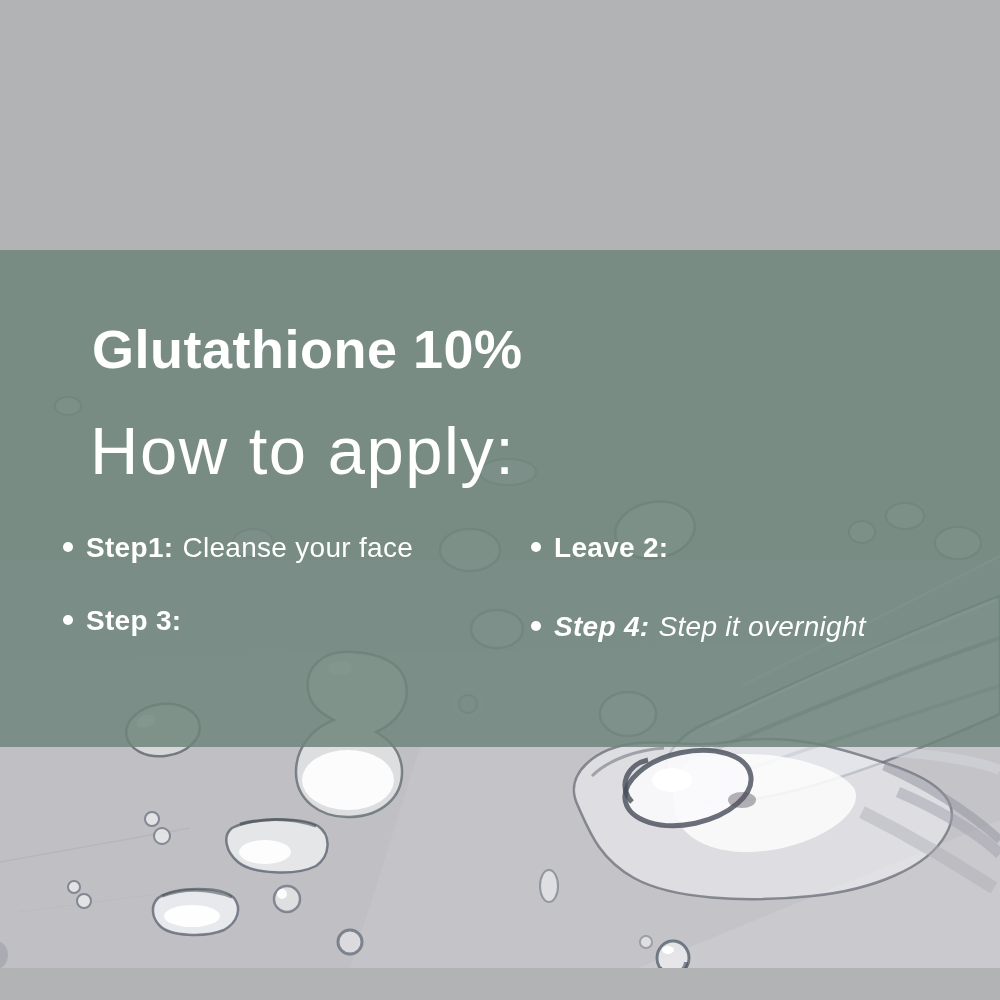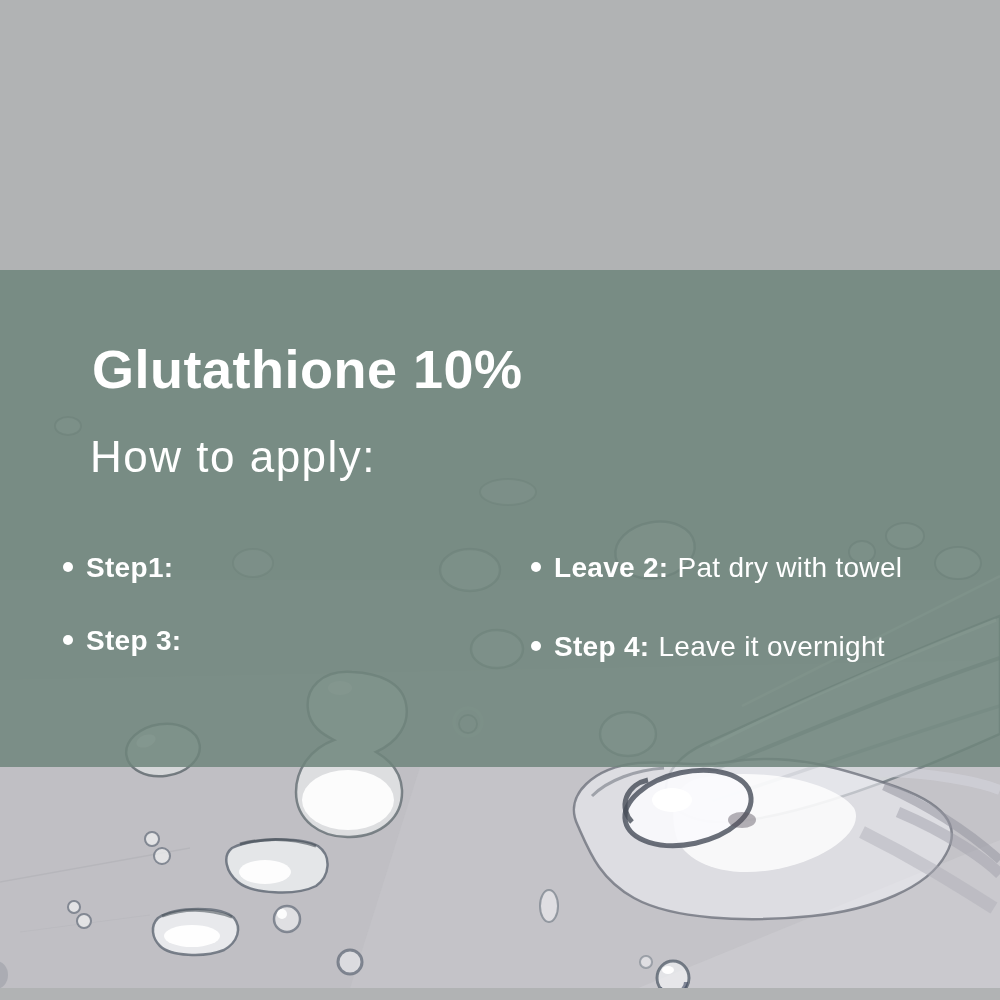--- a/index.html
+++ b/index.html
@@ -1,47 +1,46 @@
 <!DOCTYPE html>
 <html style="--top-background: #b1b3b4; --panel-green: #7a8d84; --panel-overlay-rgba: rgba(111,133,123,0.85); --surface-gray: #c4c3c8; --text-white: #ffffff;"><head>
 <meta charset="utf-8">
 <style>
   html,body{margin:0;padding:0;background:#b1b3b4;}
   .canvas{
     position:relative;width:1000px;height:968px;overflow:hidden;
     font-family:"Liberation Sans","DejaVu Sans",sans-serif;
     background:var(--top-background,#b1b3b4);
-    margin-top:20px;
   }
   .photo{position:absolute;left:0;top:0;width:1000px;height:1000px;display:block;}
   .overlay{
     position:absolute;left:0;top:250px;width:1000px;height:497px;
     background:var(--panel-overlay-rgba,rgba(111,133,123,0.85));
   }
   .title{
     position:absolute;left:92px;top:68px;margin:0;
     font-size:54px;font-weight:700;letter-spacing:0.5px;
     color:var(--text-white,#ffffff);white-space:nowrap;
   }
   .subtitle{
     position:absolute;left:90px;top:162px;margin:0;
-    font-size:44px;font-weight:400;letter-spacing:1.5px;
+    font-size:67px;font-weight:400;letter-spacing:1.5px;
     color:var(--text-white,#ffffff);white-space:nowrap;
   }
   .steps{
     position:absolute;left:63px;top:282px;width:920px;
     display:grid;grid-template-columns:468px auto;row-gap:41px;
     list-style:none;margin:0;padding:0;
   }
   .steps li{
     display:flex;align-items:flex-start;
     font-size:28px;line-height:1.15;color:var(--text-white,#ffffff);
     white-space:nowrap;
   }
-  .steps li:nth-child(4){margin-top:6px;}
+  .steps li:nth-child(4){margin-top:6px;font-style:italic;}
   .dot{width:10px;height:10px;border-radius:50%;background:var(--text-white,#ffffff);margin:10px 13px 0 0;flex:none;}
   .label{font-weight:700;margin-right:9px;letter-spacing:0.3px;text-align:right;}
   .desc{font-weight:400;letter-spacing:0.3px;}
 </style>
 </head>
 <body>
 
 <div class="canvas">
 
   <svg class="photo" viewBox="0 0 1000 1000" xmlns="http://www.w3.org/2000/svg" aria-hidden="true">
@@ -134,31 +133,31 @@
   </svg>
 
   <div class="overlay">
     <div class="title">Glutathione 10%</div>
     <div class="subtitle">How to apply:</div>
 
     <ul class="steps">
       <li>
         <span class="dot"></span>
         <span class="label">Step1:</span>
+        <span class="desc">Cleanse your face</span>
       </li>
       <li>
         <span class="dot"></span>
         <span class="label">Leave 2:</span>
-        <span class="desc">Pat dry with towel</span>
       </li>
       <li>
         <span class="dot"></span>
         <span class="label">Step 3:</span>
       </li>
       <li>
         <span class="dot"></span>
         <span class="label">Step 4:</span>
-        <span class="desc">Leave it overnight</span>
+        <span class="desc">Step it overnight</span>
       </li>
     </ul>
   </div>
 
 </div>
 
 </body></html>

